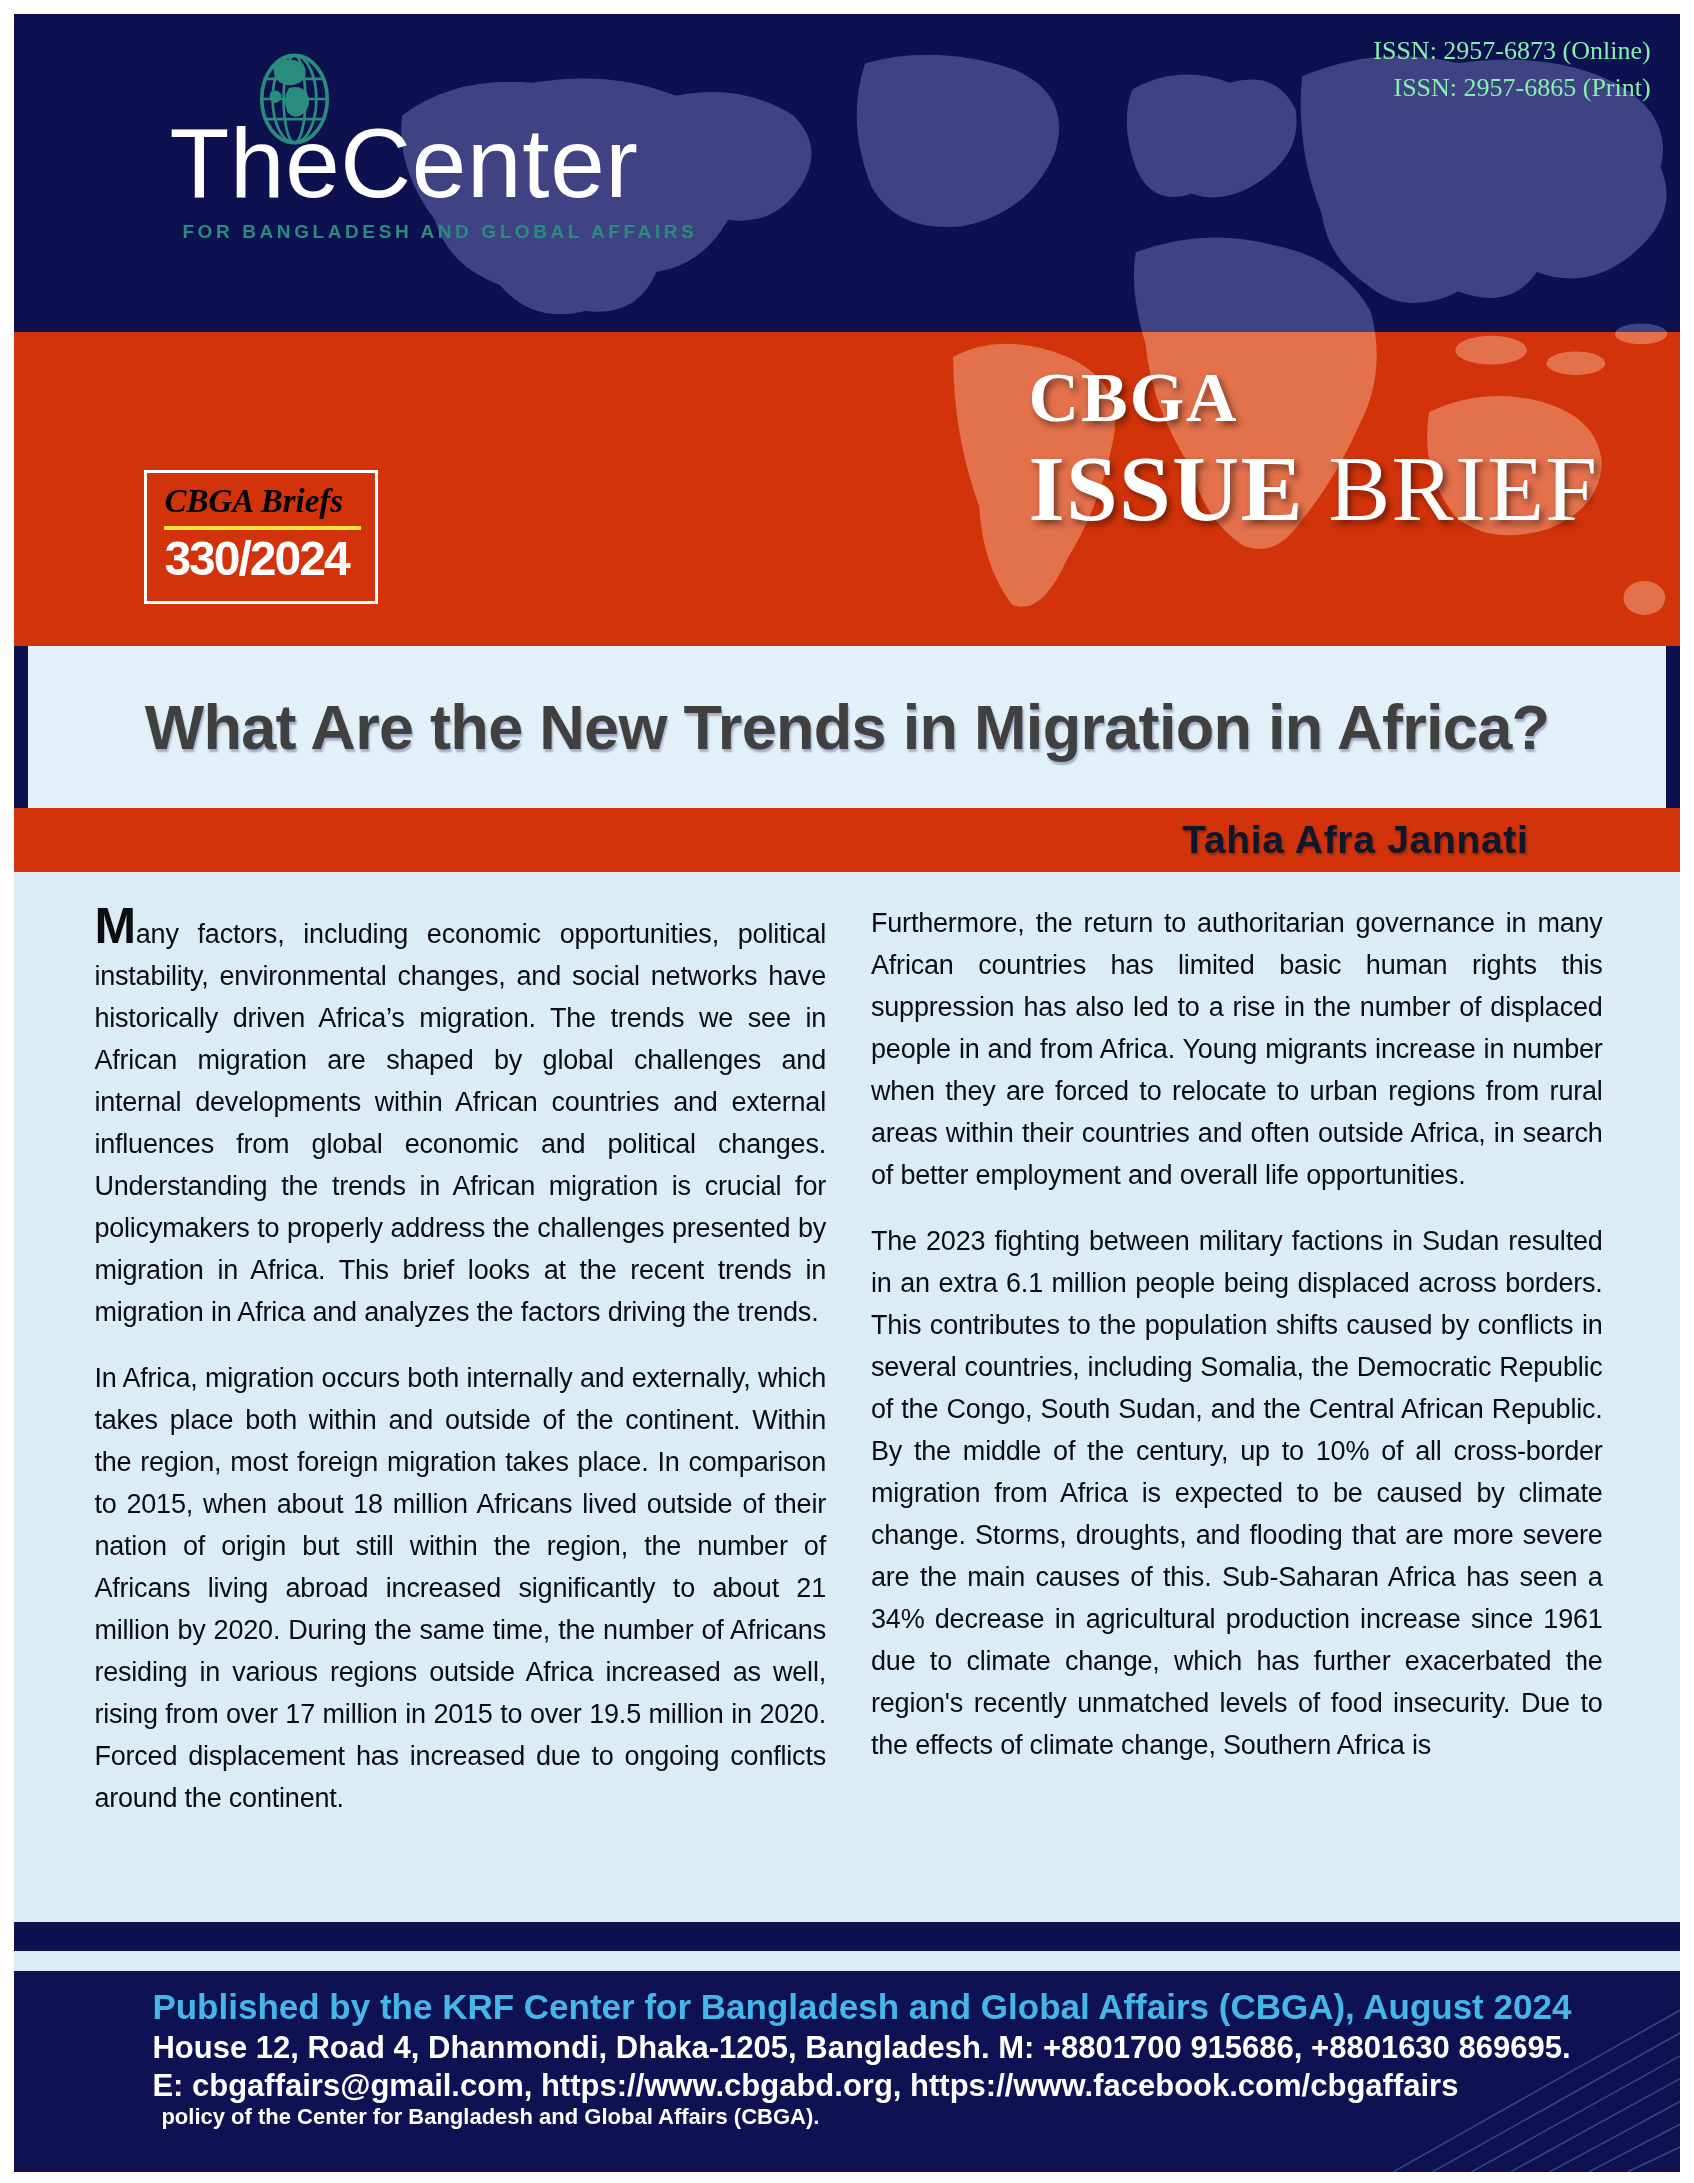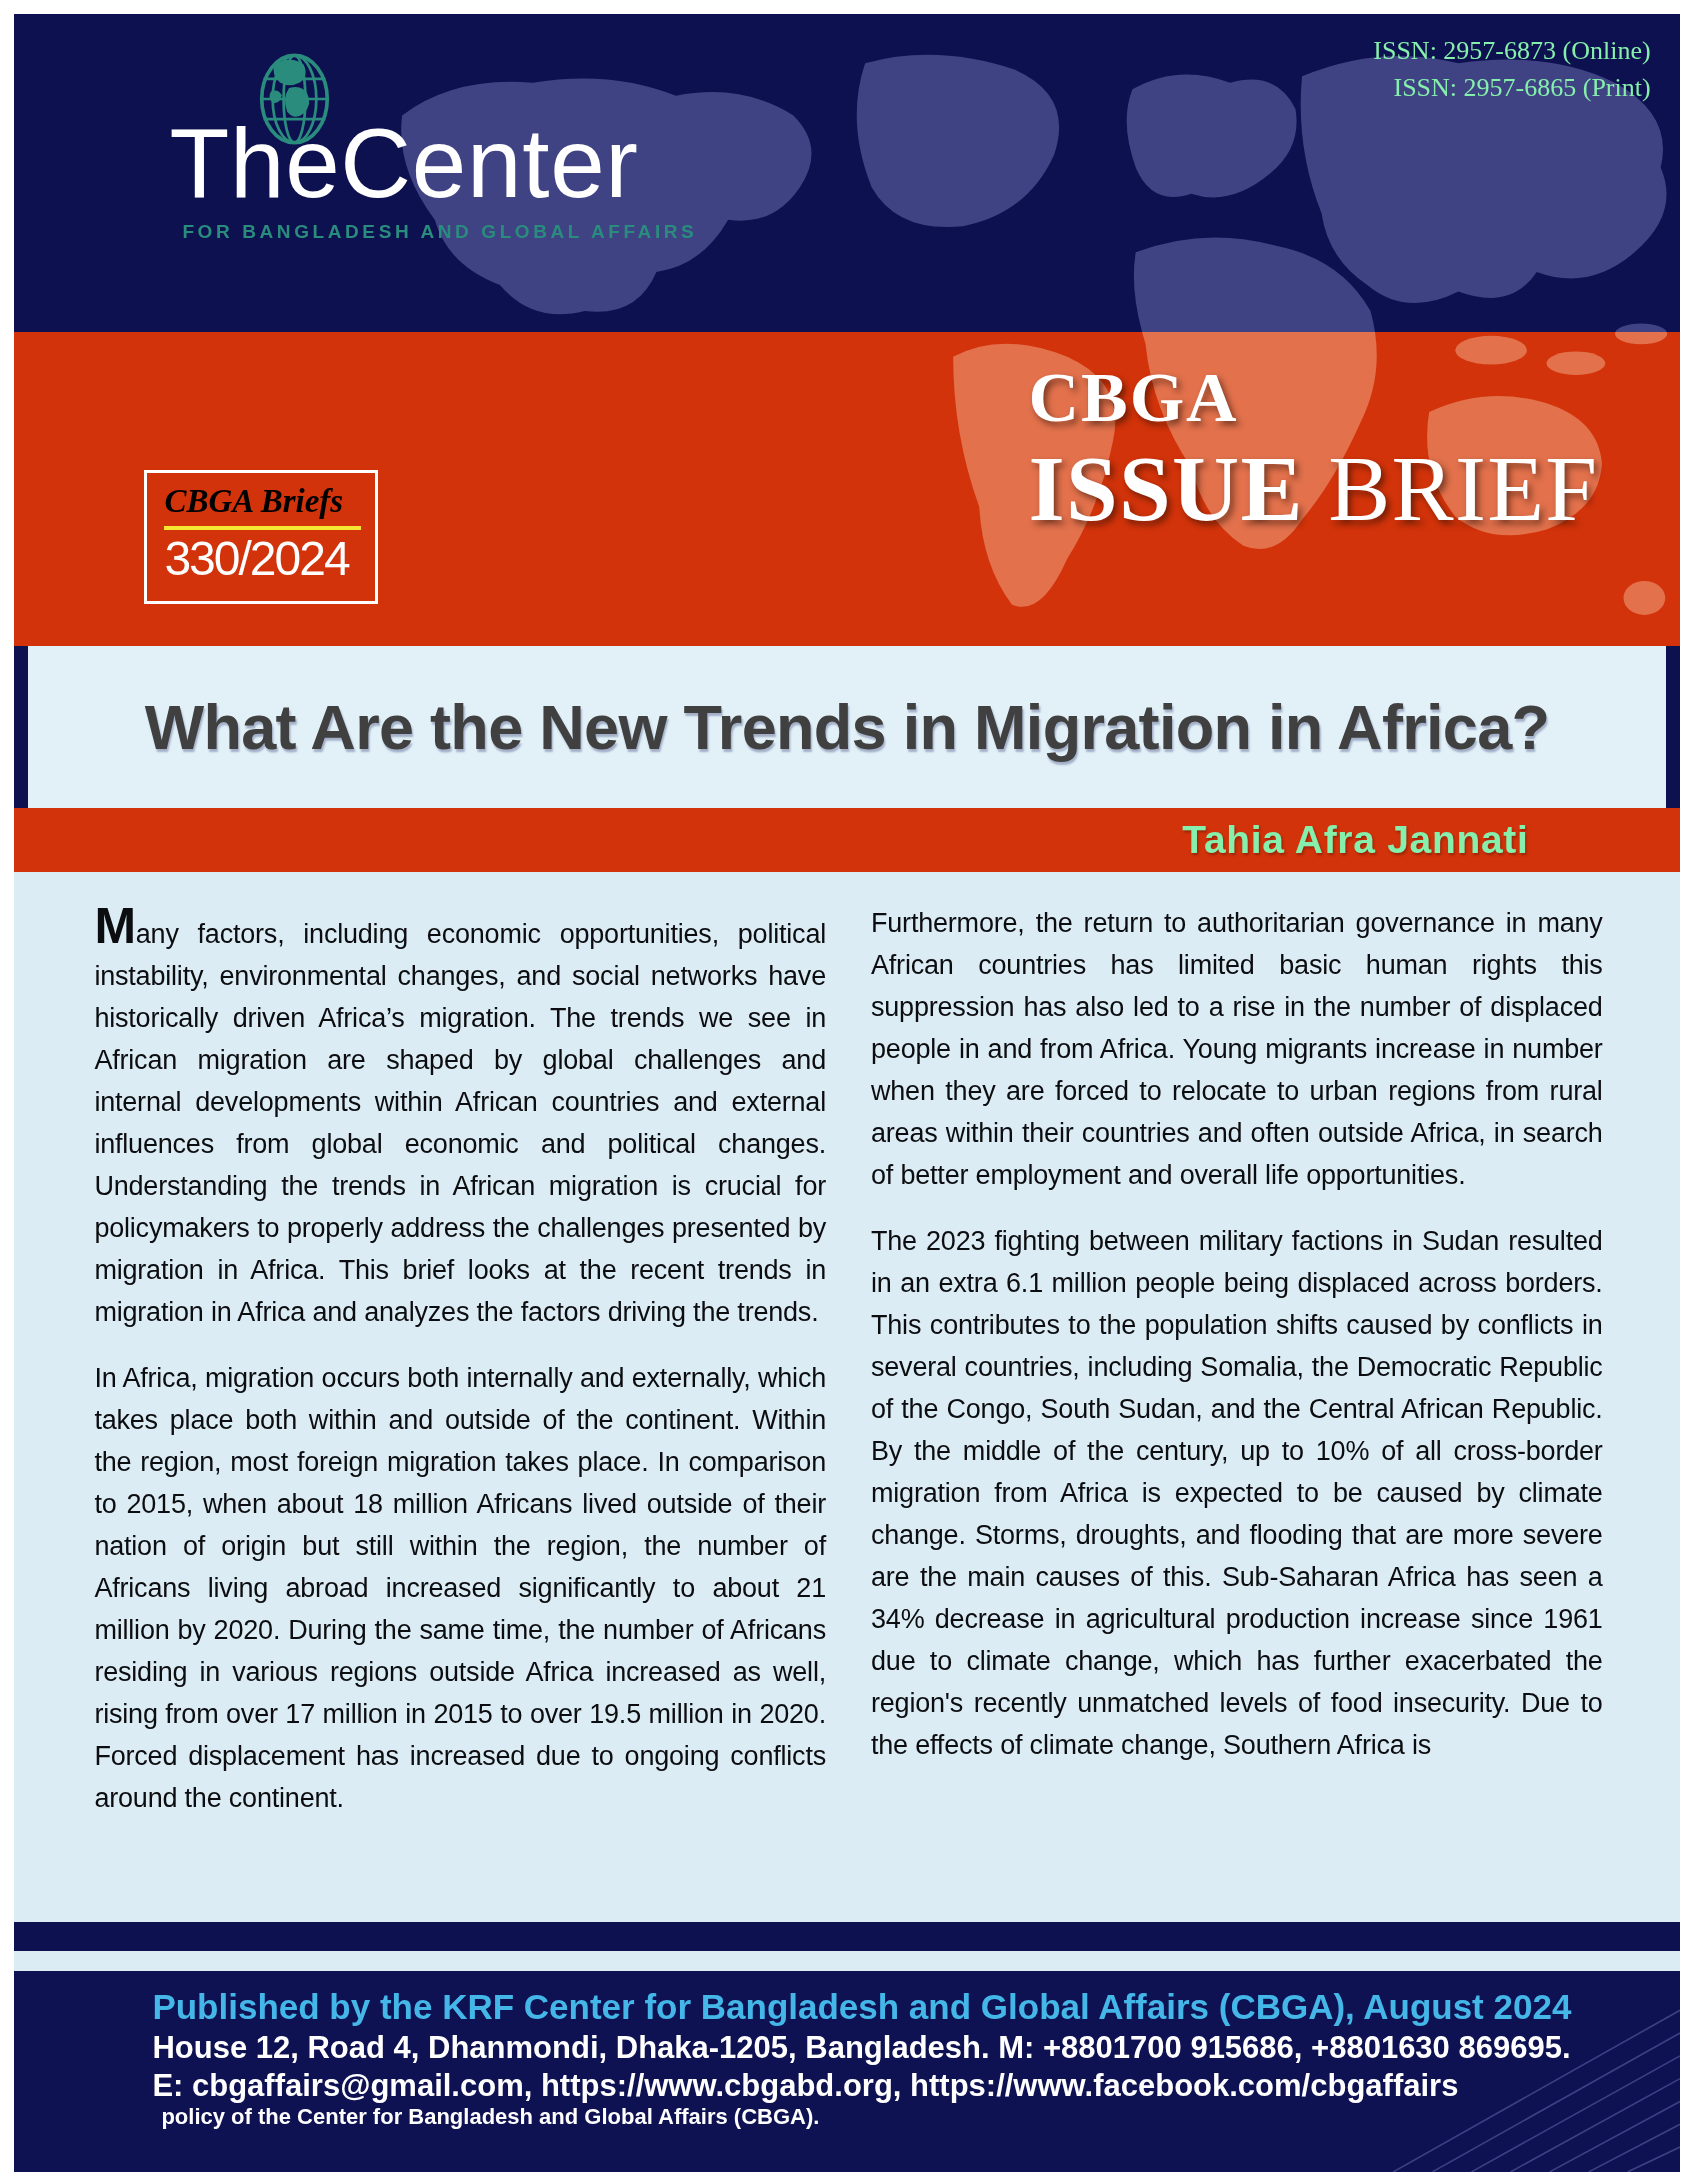--- a/index.html
+++ b/index.html
@@ -37,21 +37,21 @@
   .brief-box {
     position:absolute; left:130px; top:138px; width:234px; height:134px;
     border:3.3px solid #ffffff; box-sizing:border-box; padding:11.7px 14.4px 0 17px;
   }
   .brief-label {
     font-family:"Liberation Serif", serif; font-style:italic; font-weight:700;
     font-size:33px; color:#000000; line-height:1.0;
   }
   .brief-rule { height:3.9px; background:#f5e632; margin-top:7.8px; }
   .brief-number {
-    font-size:48px; font-weight:400; color:#ffffff; letter-spacing:-2px;
+    font-size:48px; font-weight:700; color:#ffffff; letter-spacing:-2px;
     margin-top:5.2px; line-height:1.0; white-space:nowrap;
   }
   .issue-brief {
     position:absolute; left:1014px; top:29px; color:#ffffff;
     font-family:"Liberation Serif", serif;
     text-shadow:3.3px 3.9px 5.9px rgba(35,12,4,0.55);
   }
   .ib-org { font-size:70px; font-weight:700; letter-spacing:2px; line-height:1.05; }
   .ib-series { font-size:93px; line-height:1.05; margin-top:5.2px; letter-spacing:1.3px; white-space:nowrap; }
   .ib-series .ib-bold { font-weight:700; }
@@ -67,21 +67,21 @@
     margin:0; font-size:63px; font-weight:700; color:#404040; letter-spacing:-0.7px;
     white-space:nowrap; text-shadow:1.3px 2.6px 2px rgba(16,22,90,0.30);
   }
 
   
   .author-band {
     height:64px; background:#d2330a; display:flex; align-items:center;
     justify-content:flex-end; padding-right:151px; box-sizing:border-box;
   }
   .author-name {
-    color:#86efac; font-size:39px; font-weight:700; letter-spacing:0.7px;
+    color:#0f172a; font-size:39px; font-weight:700; letter-spacing:0.7px;
     text-shadow:1.3px 2px 2.6px rgba(60,15,5,0.40); white-space:nowrap;
   }
 
   
   .body-band {
     height:1050px; background:#dcecf4; box-sizing:border-box;
     padding:30px 77px 0 80px; display:flex; gap:45px;
   }
   .body-col { flex:1; color:#0c0d10; font-size:27px; line-height:42px;
     text-align:justify; letter-spacing:-0.2px; }

